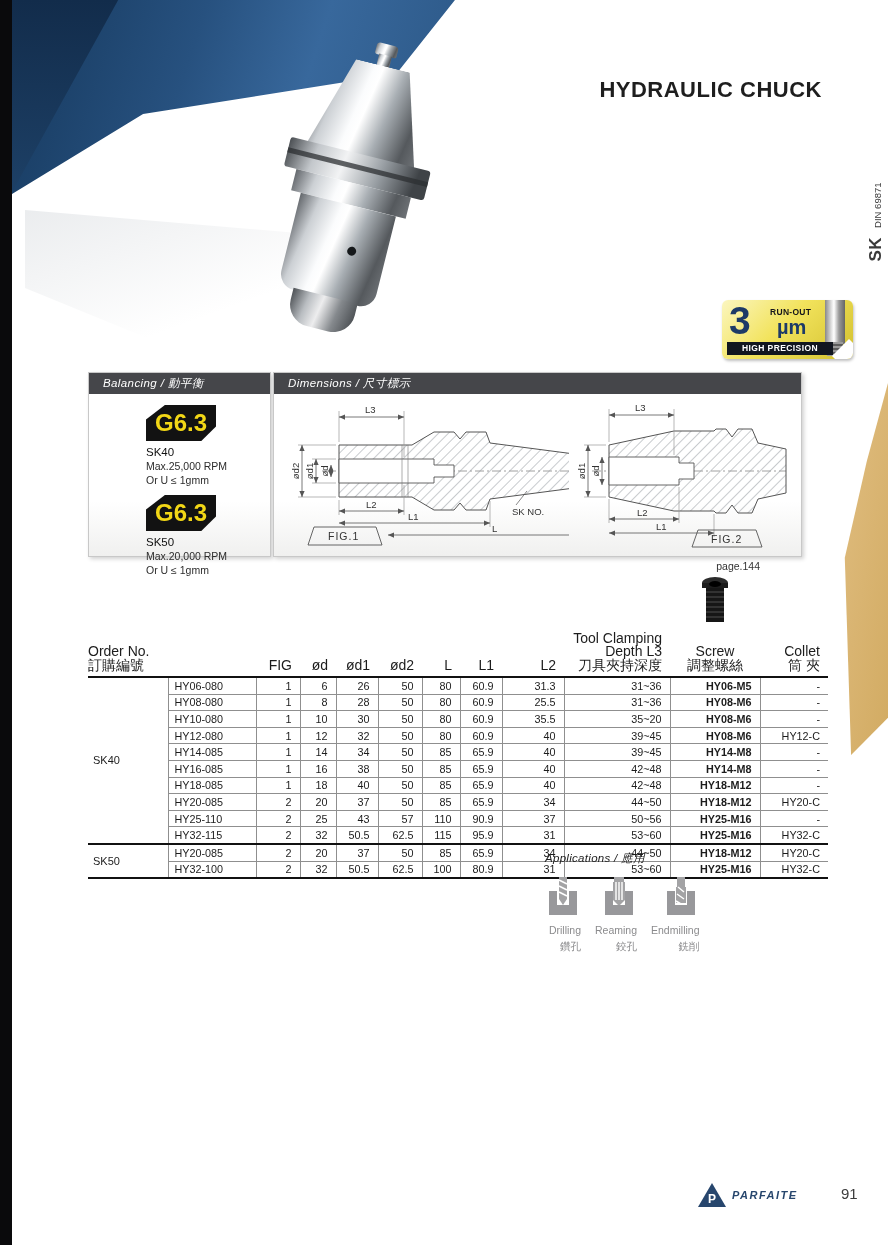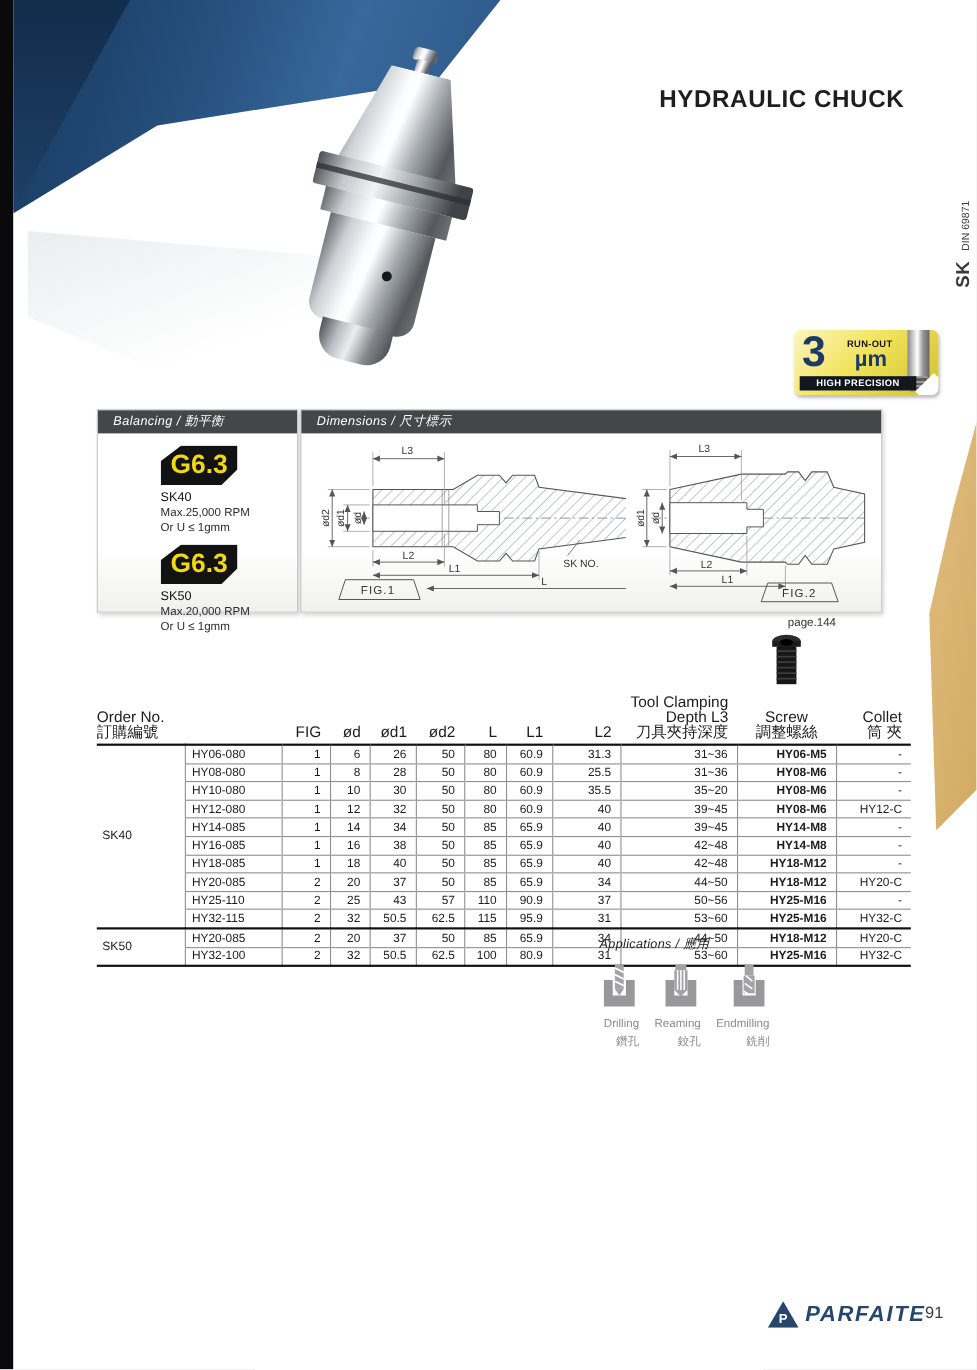--- a/index.html
+++ b/index.html
@@ -108,21 +108,21 @@
   .sub-header{font-style:italic;font-size:11.5px;color:#222;letter-spacing:.3px;}
   .remarks ul{list-style:none;margin:10px 0 0 0;padding:0;}
   .remarks li{font-size:11.5px;color:#333;line-height:20px;padding-left:12px;position:relative;}
   .remarks li::before{content:"•";position:absolute;left:0;color:#555;}
   .app-items{display:flex;margin-top:9px;gap:14px;}
   .app-item{text-align:right;}
   .app-label{font-size:10.5px;color:#8b8b8d;line-height:14px;margin-top:2px;}
 
   
   .footer-logo{position:absolute;left:698px;top:1183px;display:flex;align-items:center;}
-  .brand{font-size:20px;font-weight:bold;font-style:italic;color:#27466d;letter-spacing:1.5px;margin-left:6px;}
+  .brand{font-size:11px;font-weight:bold;font-style:italic;color:#27466d;letter-spacing:1.5px;margin-left:6px;}
   .page-num{position:absolute;left:841px;top:1185px;font-size:15px;color:#3c3c3c;}
 </style>
 </head>
 <body>
 
 <div class="page">
   <div class="left-bar"></div>
   <div class="blue-wedge"></div>
   <div class="blue-wedge-dark"></div>
   <div class="gloss"></div>

